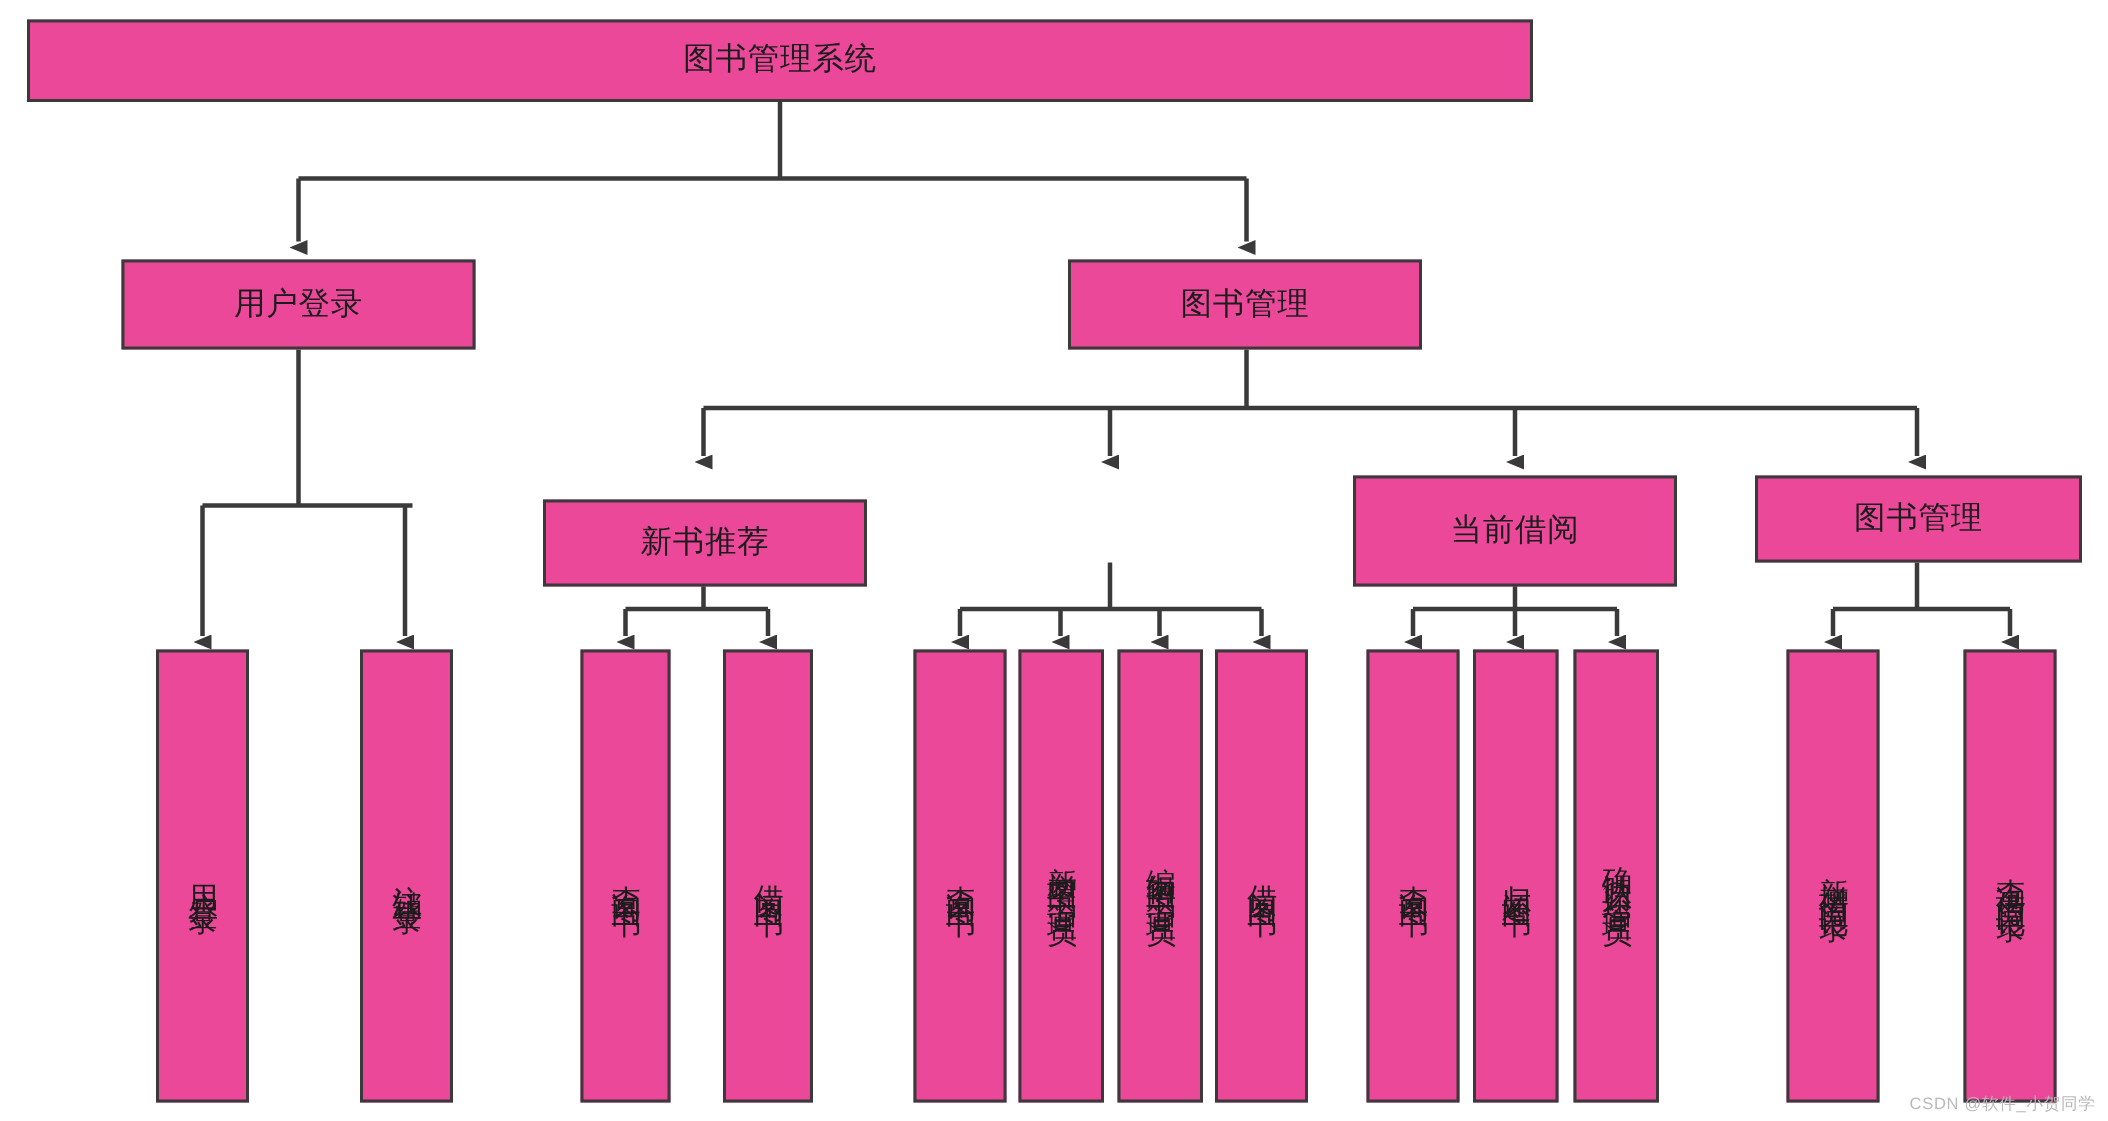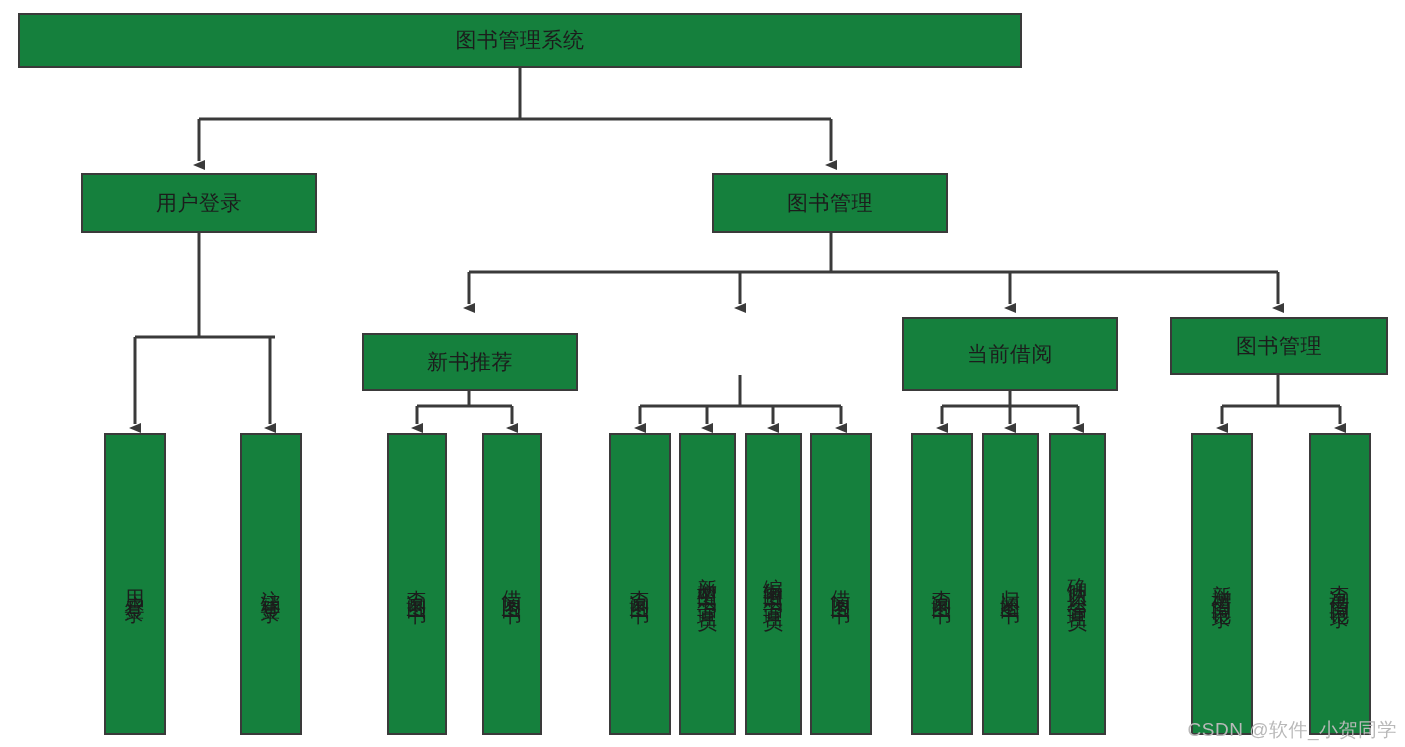--- a/index.html
+++ b/index.html
@@ -22,21 +22,21 @@
     position: absolute;
     left: 0;
     top: 0;
     width: 1405px;
     height: 747px;
     pointer-events: none;
   }
   .node {
     position: absolute;
     box-sizing: border-box;
-    background: #15803d;
+    background: #ec4899;
     border: 2px solid #3a3a3a;
     display: flex;
     align-items: center;
     justify-content: center;
     z-index: 2;
   }
   .node-label {
     color: #1c1c1c;
     font-size: 21px;
     line-height: 1.18;
@@ -58,21 +58,21 @@
     writing-mode: vertical-rl;
     text-orientation: upright;
     font-size: 20px;
     letter-spacing: 5px;
     line-height: 1;
   }
   #watermark {
     position: absolute;
     right: 8px;
     bottom: 4px;
-    font-size: 19px;
+    font-size: 11px;
     color: #b9b9b9;
     letter-spacing: 0.5px;
     z-index: 5;
     white-space: nowrap;
     user-select: none;
   }
 </style>
 </head>
 <body>
 

